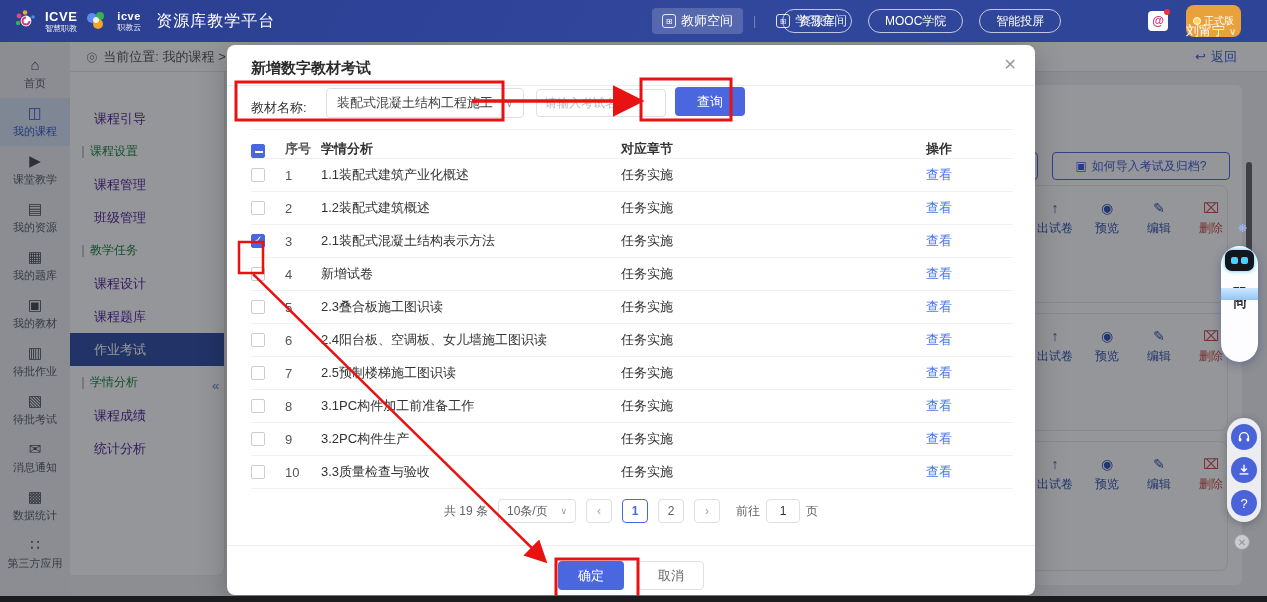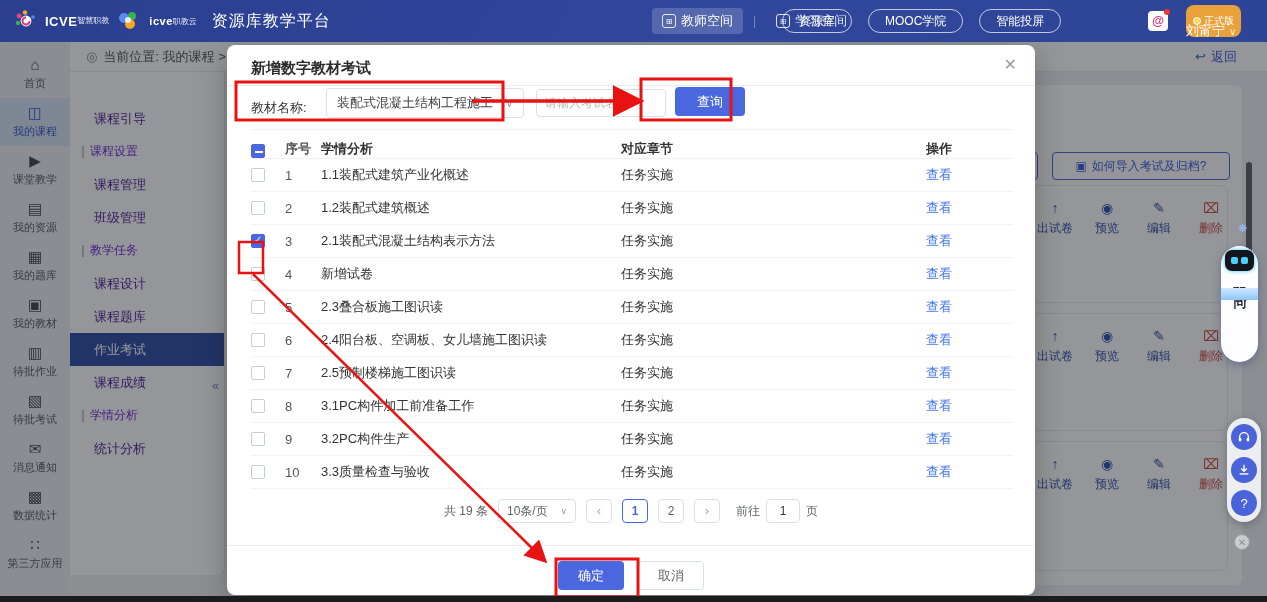--- a/index.html
+++ b/index.html
@@ -4,21 +4,21 @@
 <style>
   *{margin:0;padding:0;box-sizing:border-box}
   html,body{width:1267px;height:602px}
   body{font-family:"Liberation Sans","DejaVu Sans",sans-serif;background:#fff}
   #page{position:relative;width:1267px;height:602px;overflow:hidden;background:#eef0f3}
 
   
   .app-header{position:absolute;left:0;top:0;width:100%;height:42px;z-index:30;
     background:linear-gradient(120deg,#2b3e90 0%,#31479c 55%,#2e4496 100%);display:flex;align-items:center;color:#fff}
   .logo-cluster{display:flex;align-items:center;gap:7px;padding-left:14px}
-  .logo-stack{display:flex;flex-direction:row;line-height:1}
+  .logo-stack{display:flex;flex-direction:column;line-height:1}
   .logo-brand{font-weight:bold;font-size:13px;letter-spacing:.5px}
   .logo-sub{font-size:8px;opacity:.9;margin-top:2px}
   .platform-title{font-size:16px;margin-left:8px;letter-spacing:1px}
   .hd-nav{position:absolute;left:652px;top:0;height:42px;display:flex;align-items:center;gap:10px}
   .hd-tab{display:flex;align-items:center;gap:5px;font-size:13px;padding:4px 10px;border-radius:4px;color:#dfe5f7;cursor:pointer}
   .hd-tab.active{background:rgba(255,255,255,.18);color:#fff}
   .hd-tab .mini-ic{width:14px;height:14px;border:1px solid rgba(255,255,255,.85);border-radius:3px;font-size:8px;display:flex;align-items:center;justify-content:center}
   .hd-sep{color:rgba(255,255,255,.35);font-size:12px}
   .hd-pills{position:absolute;left:782px;top:9px;display:flex;gap:16px}
   .pill-btn{height:24px;padding:0 16px;border:1px solid rgba(255,255,255,.7);border-radius:12px;font-size:12px;
@@ -43,21 +43,21 @@
   .si-item{display:flex;flex-direction:column;align-items:center;justify-content:center;height:48px;cursor:pointer;color:#55585e}
   .si-item .si-icon{font-size:15px;line-height:1;color:#43464d}
   .si-item .si-label{font-size:11px;margin-top:4px}
   .si-item.active{background:#d8e4f8;color:#2f54c7}
   .si-item.active .si-icon{color:#2f54c7}
 
   
   .submenu{position:absolute;left:70px;top:72px;width:155px;height:503px;background:#fff;z-index:1;
     border-right:1px solid #e4e4e4;border-radius:0 0 8px 0;padding-top:30px;position:absolute}
   .sm-item{height:33px;display:flex;align-items:center;padding-left:24px;font-size:13px;color:#4c1d95;cursor:pointer}
-  .sm-item.section{color:#6d28d9;font-size:12px;padding-left:12px;cursor:default}
+  .sm-item.section{color:#15803d;font-size:12px;padding-left:12px;cursor:default}
   .sm-item.section::before{content:"";width:2px;height:12px;background:#c9c9c9;margin-right:6px}
   .sm-item.active{background:#2e4ba4;color:#fff}
   .sm-collapse{position:absolute;left:142px;top:306px;color:#6c83d8;font-size:13px;cursor:pointer}
 
   
   .main-content{position:absolute;left:225px;top:72px;width:1042px;height:524px;background:#f0f1f4;z-index:1}
   .content-card{position:absolute;left:15px;top:13px;width:1002px;height:500px;background:#fff;border-radius:6px}
   .frag-btn{position:absolute;top:67px;height:28px;border:1px solid #4a67e0;color:#3a5bd9;background:#fff;border-radius:4px;
     font-size:12px;display:flex;align-items:center;justify-content:center;cursor:pointer}
   .frag-btn.f1{left:742px;width:56px;border-radius:0 4px 4px 0}
@@ -279,25 +279,25 @@
       </div>
       <div class="sm-item">
         <span class="sm-lb">课程设计</span>
       </div>
       <div class="sm-item">
         <span class="sm-lb">课程题库</span>
       </div>
       <div class="sm-item active">
         <span class="sm-lb">作业考试</span>
       </div>
+      <div class="sm-item section">
+        <span class="sm-lb">学情分析</span>
+      </div>
       <div class="sm-item">
         <span class="sm-lb">课程成绩</span>
-      </div>
-      <div class="sm-item section">
-        <span class="sm-lb">学情分析</span>
       </div>
       <div class="sm-item">
         <span class="sm-lb">统计分析</span>
       </div>
     </div>
 
   <div class="main-content">
     <div class="content-card">
       <span class="frag-btn f1">试?</span>
       <span class="frag-btn f2">

